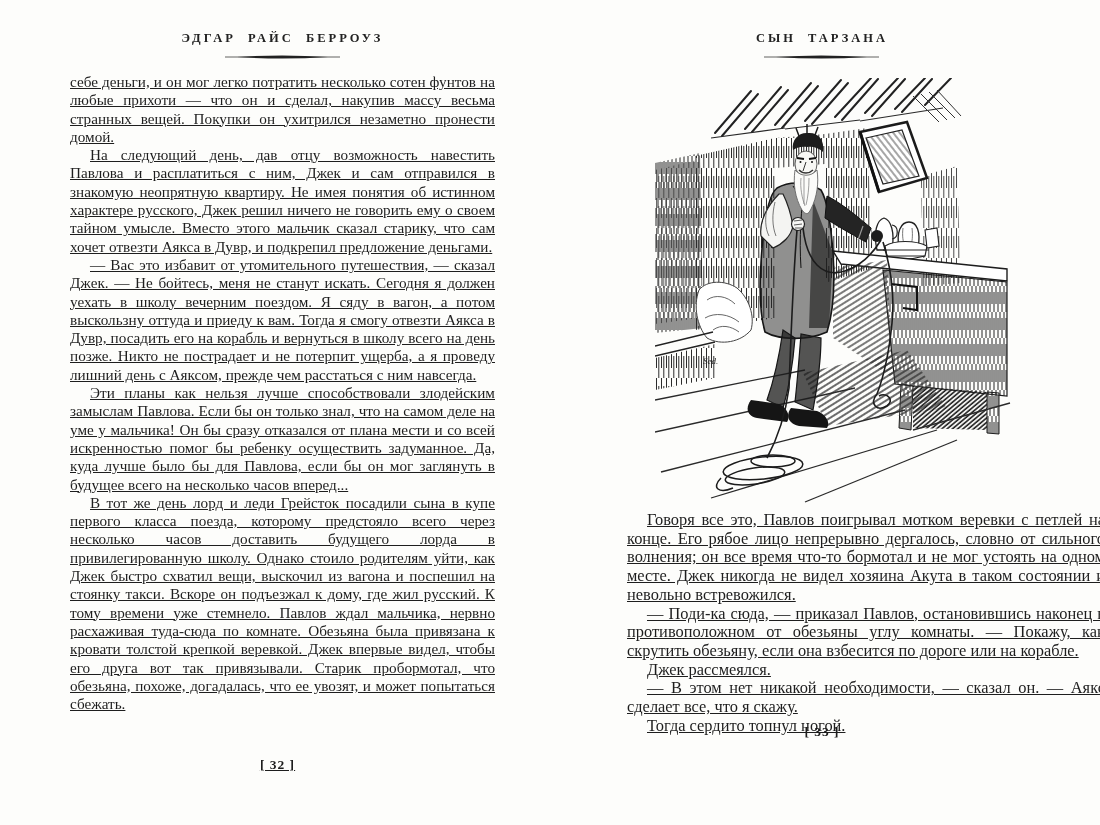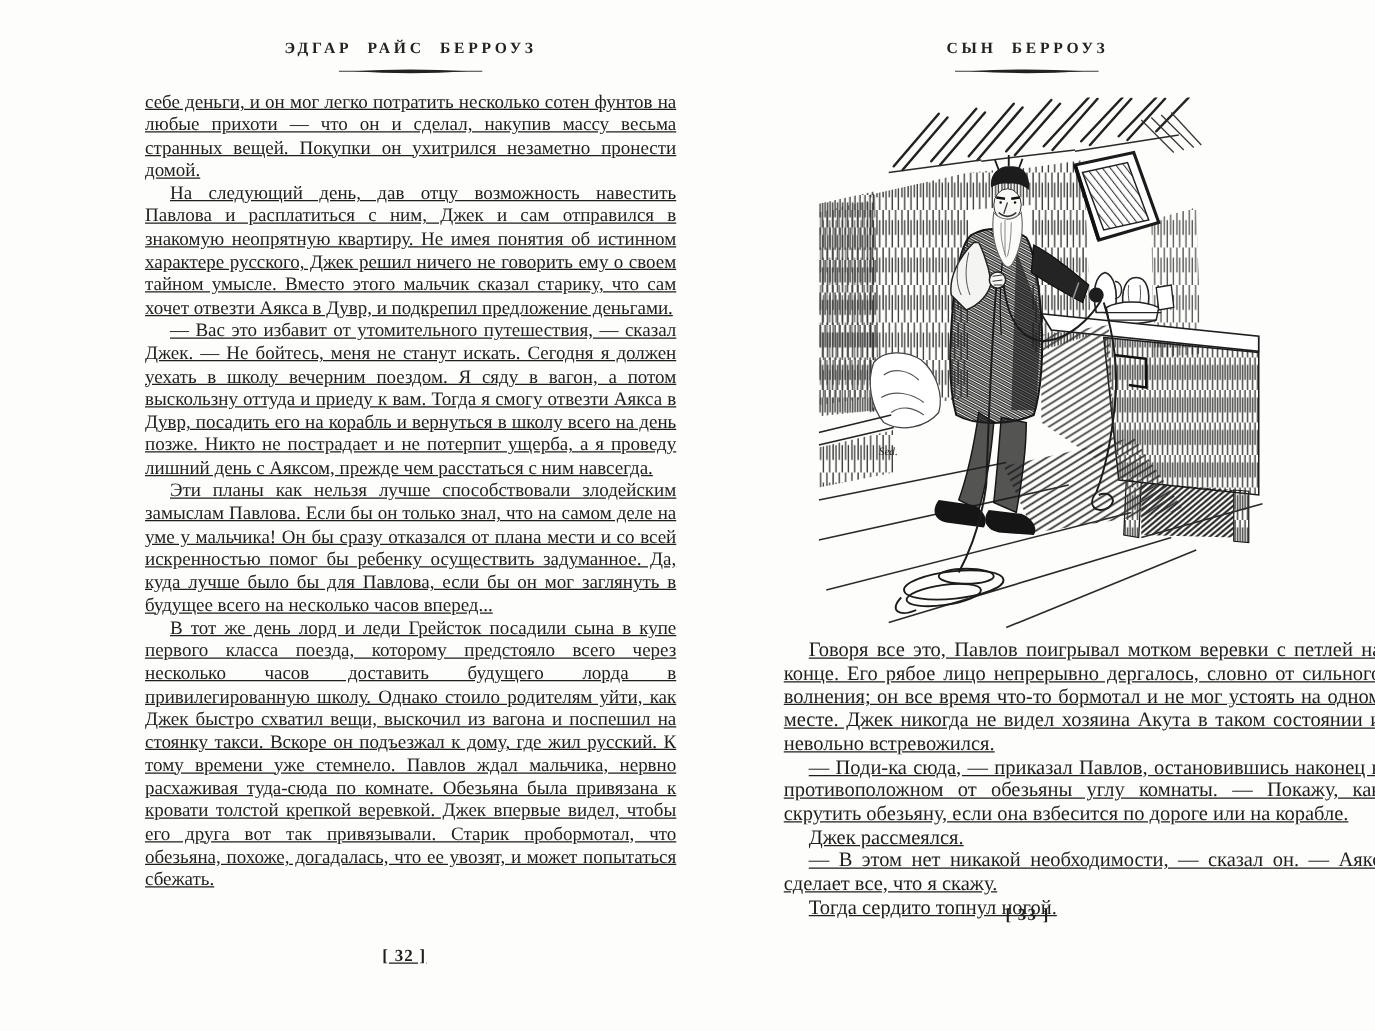--- a/index.html
+++ b/index.html
@@ -26,38 +26,38 @@
     font-size:13.5px;letter-spacing:1px;color:#1d1d1d;white-space:nowrap;
   }
   #left-text{left:70px;top:73px;width:425px;font-size:15.2px;line-height:18.3px;}
   #right-text{left:595px;top:511px;width:478px;font-size:16.4px;line-height:18.7px;margin-left:32px;}
   #illustration-box{position:absolute;left:655px;top:78px;width:360px;height:425px;}
   .sig{font-family:"Liberation Serif",serif;font-style:italic;}
 </style>
 </head>
 <body style="background: rgb(253, 253, 251); color: rgb(30, 30, 30);">
 
-<section class="page" style="left:0;width:550px;margin-left:46px;">
+<section class="page" style="left:0;width:550px;">
   <div class="running-head" style="left:70px;top:31px;width:425px;">ЭДГАР РАЙС БЕРРОУЗ</div>
   <svg class="rule" style="left:225px;top:53px;" width="115" height="8" viewBox="0 0 115 8">
     <line x1="0" y1="4" x2="115" y2="4" stroke="#3a3a3a" stroke-width="0.8"></line>
     <path d="M12,4 Q57,1 103,4 Q57,7 12,4 Z" fill="#222"></path>
   </svg>
   <div class="text-block" id="left-text">
       <p class="para">себе деньги, и он мог легко потратить несколько сотен фунтов на любые прихоти — что он и сделал, накупив массу весьма странных вещей. Покупки он ухитрился незаметно пронести домой.</p>
       <p class="para indent">На следующий день, дав отцу возможность навестить Павлова и расплатиться с ним, Джек и сам отправился в знакомую неопрятную квартиру. Не имея понятия об истинном характере русского, Джек решил ничего не говорить ему о своем тайном умысле. Вместо этого мальчик сказал старику, что сам хочет отвезти Аякса в Дувр, и подкрепил предложение деньгами.</p>
       <p class="para indent">— Вас это избавит от утомительного путешествия, — сказал Джек. — Не бойтесь, меня не станут искать. Сегодня я должен уехать в школу вечерним поездом. Я сяду в вагон, а потом выскользну оттуда и приеду к вам. Тогда я смогу отвезти Аякса в Дувр, посадить его на корабль и вернуться в школу всего на день позже. Никто не пострадает и не потерпит ущерба, а я проведу лишний день с Аяксом, прежде чем расстаться с ним навсегда.</p>
       <p class="para indent">Эти планы как нельзя лучше способствовали злодейским замыслам Павлова. Если бы он только знал, что на самом деле на уме у мальчика! Он бы сразу отказался от плана мести и со всей искренностью помог бы ребенку осуществить задуманное. Да, куда лучше было бы для Павлова, если бы он мог заглянуть в будущее всего на несколько часов вперед...</p>
       <p class="para indent">В тот же день лорд и леди Грейсток посадили сына в купе первого класса поезда, которому предстояло всего через несколько часов доставить будущего лорда в привилегированную школу. Однако стоило родителям уйти, как Джек быстро схватил вещи, выскочил из вагона и поспешил на стоянку такси. Вскоре он подъезжал к дому, где жил русский. К тому времени уже стемнело. Павлов ждал мальчика, нервно расхаживая туда-сюда по комнате. Обезьяна была привязана к кровати толстой крепкой веревкой. Джек впервые видел, чтобы его друга вот так привязывали. Старик пробормотал, что обезьяна, похоже, догадалась, что ее увозят, и может попытаться сбежать.</p>
     </div>
   <div class="folio" style="left:70px;top:757px;width:415px;text-decoration:underline;">[ 32 ]</div>
 </section>
 
 <section class="page" style="left:550px;width:550px;">
-  <div class="running-head" style="left:122px;top:31px;width:300px;">СЫН БЕРРОУЗ</div>
+  <div class="running-head" style="left:122px;top:31px;width:300px;">СЫН ТАРЗАНА</div>
   <svg class="rule" style="left:214px;top:53px;" width="115" height="8" viewBox="0 0 115 8">
     <line x1="0" y1="4" x2="115" y2="4" stroke="#3a3a3a" stroke-width="0.8"></line>
     <path d="M12,4 Q57,1 103,4 Q57,7 12,4 Z" fill="#222"></path>
   </svg>
 
   <div id="illustration-box" style="left:105px;text-align:right;">
     <svg width="360" height="425" viewBox="0 0 360 425">
       <defs>
         <pattern id="vhA" width="5" height="30" patternUnits="userSpaceOnUse">
           <path d="M1.5,0 V20 M3.8,8 V30" stroke="#2c2c2c" stroke-width="1"></path>

